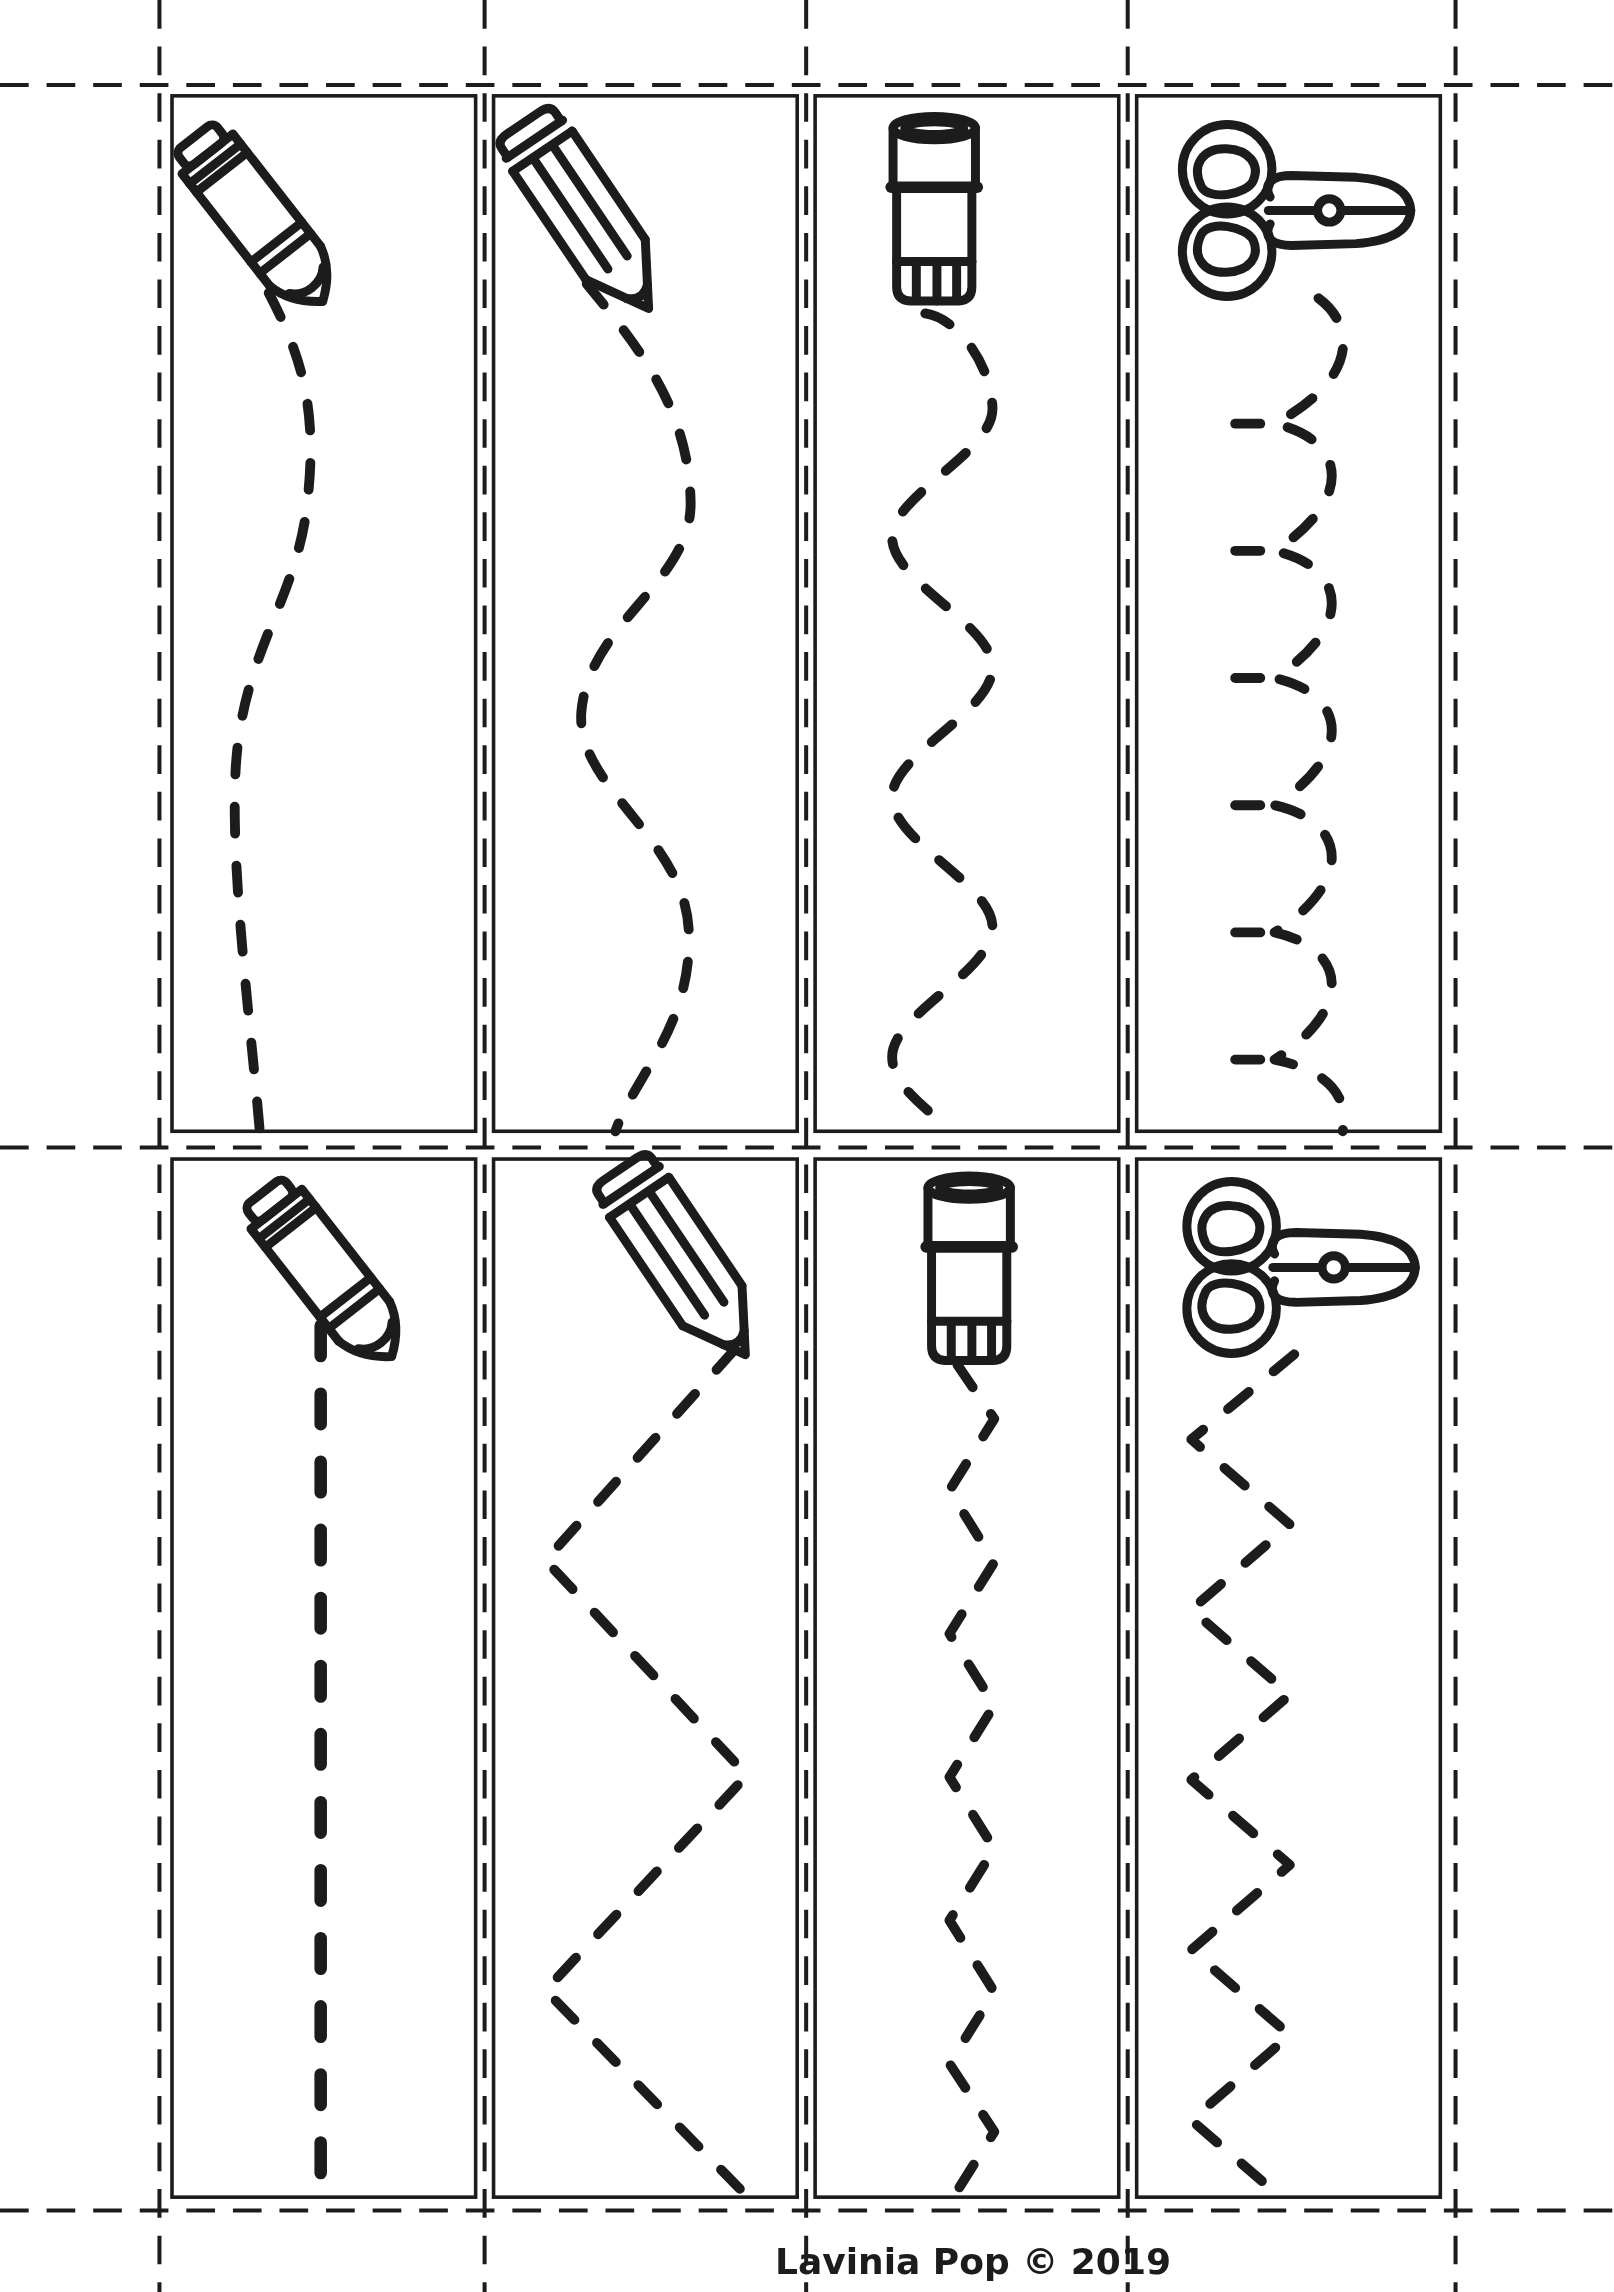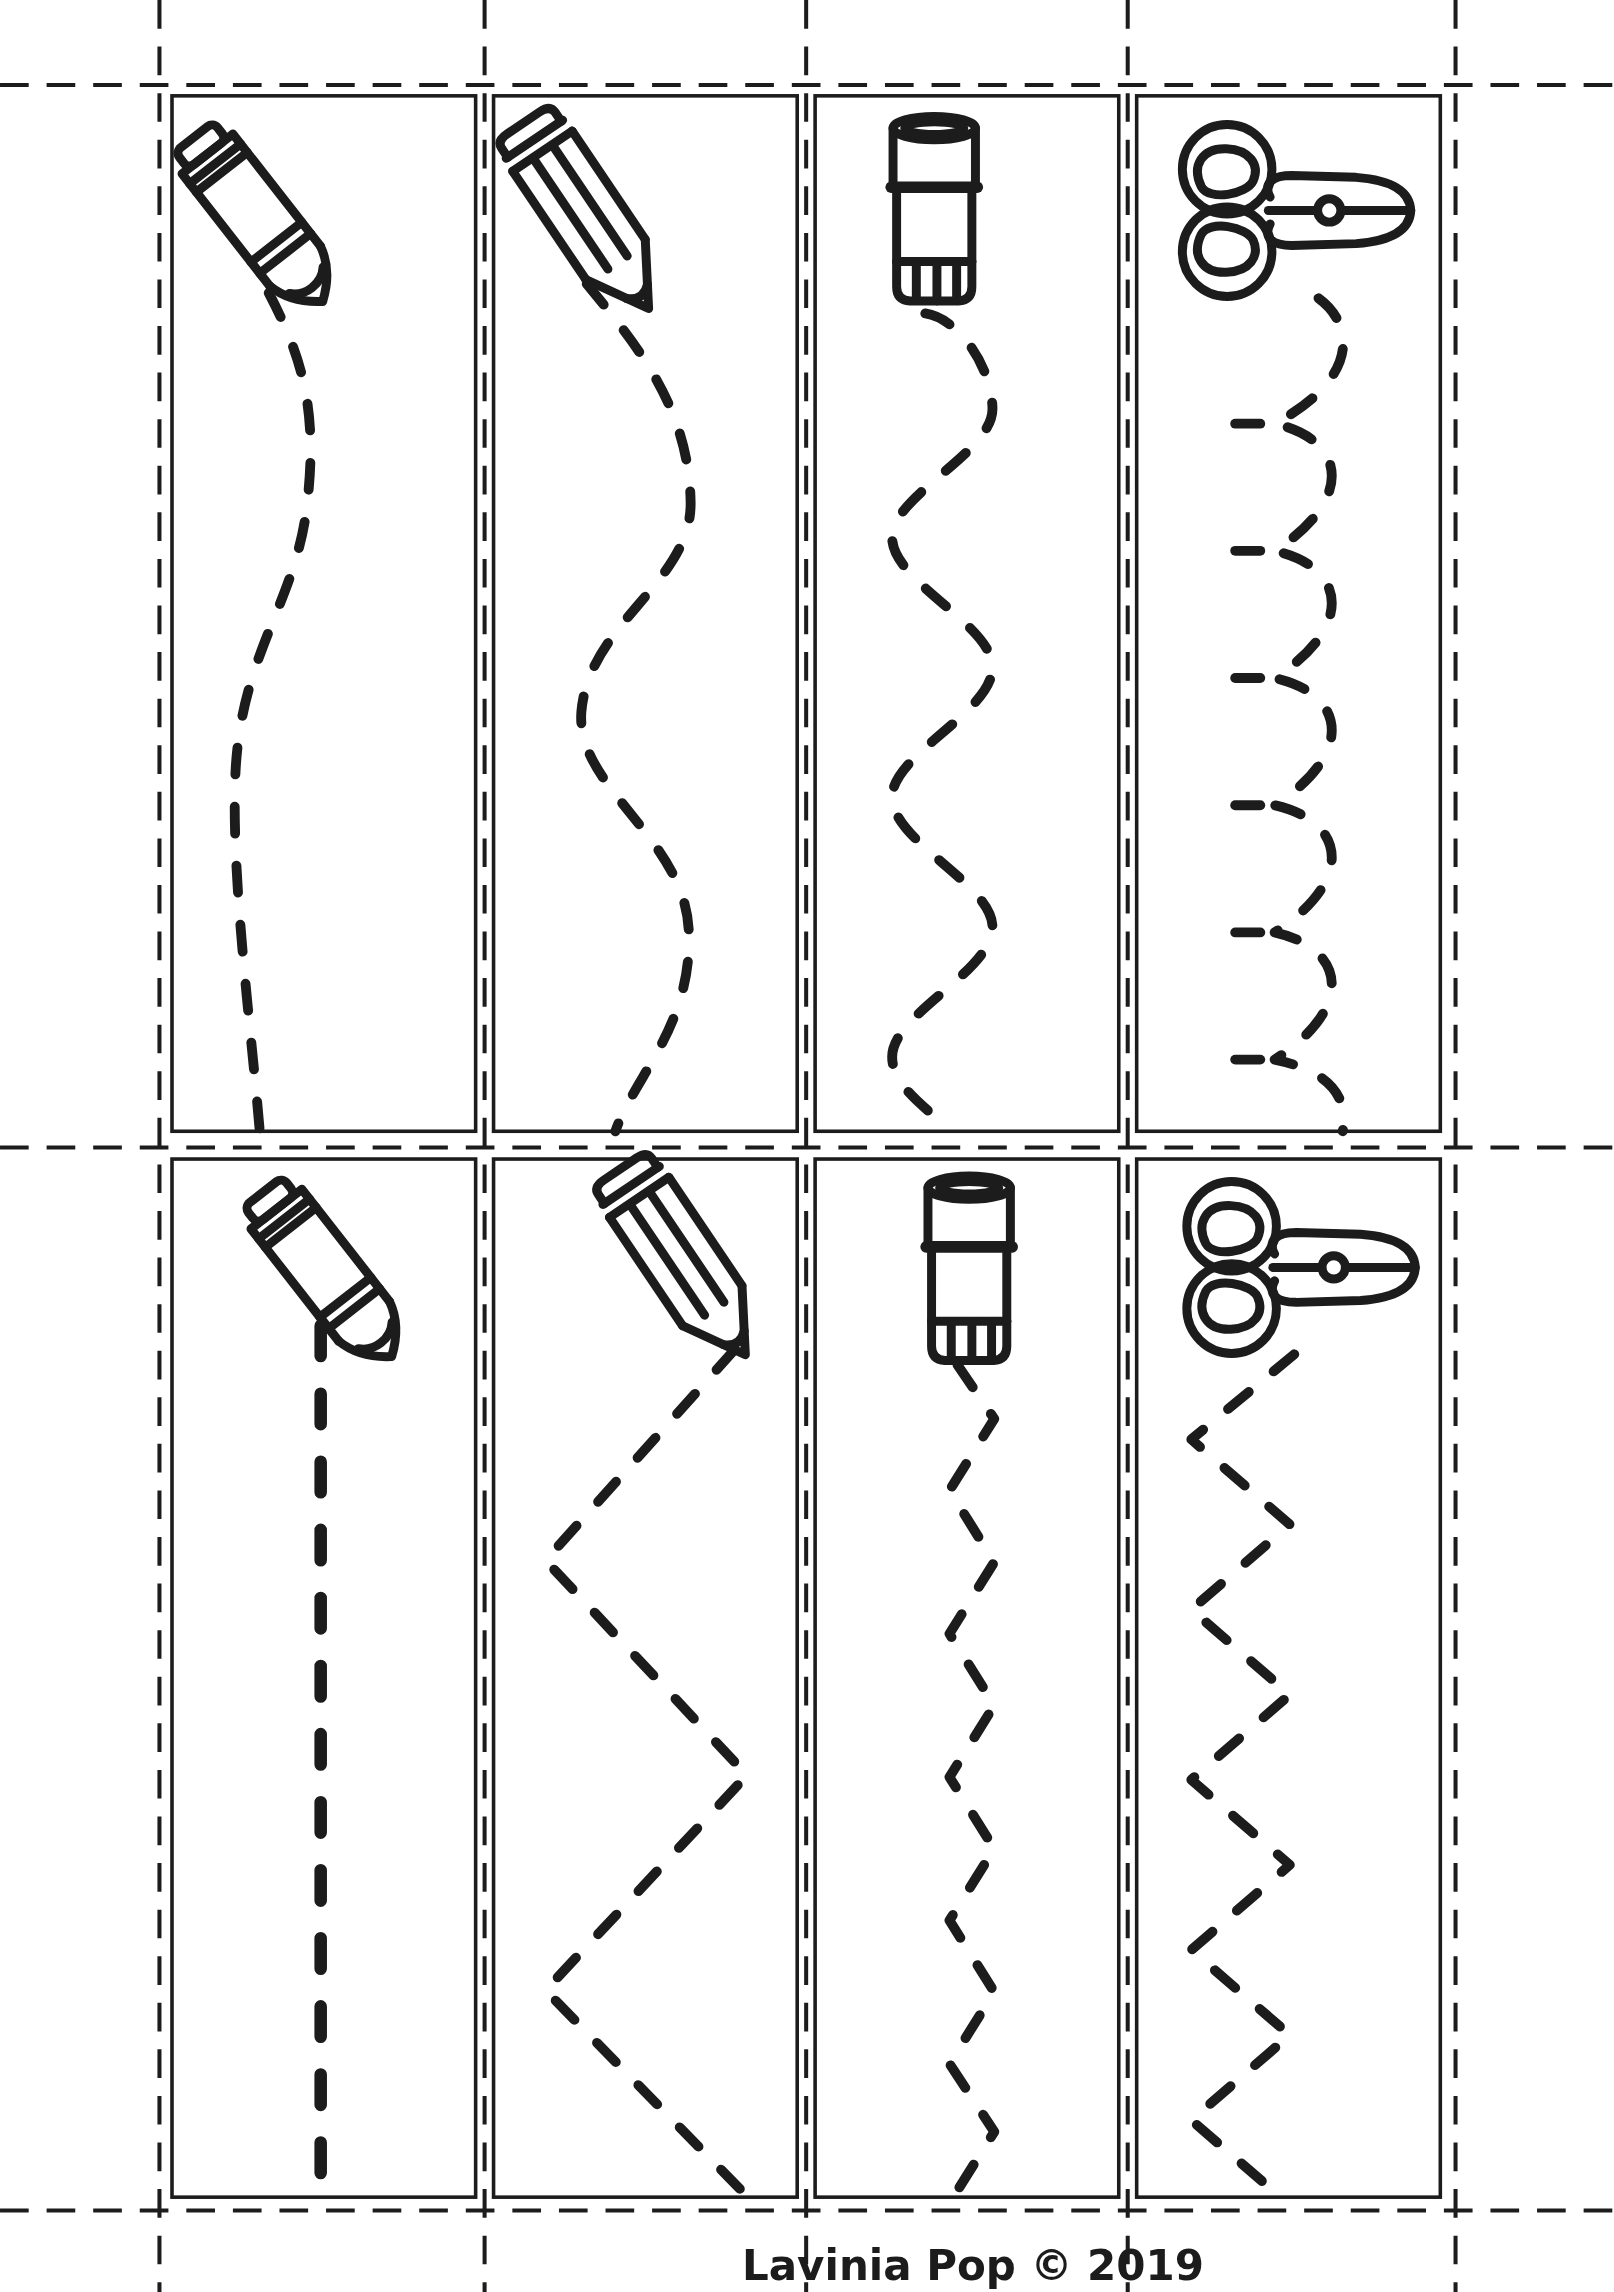--- a/index.html
+++ b/index.html
@@ -20,21 +20,21 @@
     left: 0;
     top: 0;
   }
   .credit {
     position: absolute;
     left: 973px;
     top: 2241px;
     transform: translateX(-50%);
     font-family: "DejaVu Sans", sans-serif;
     font-weight: bold;
-    font-size: 42px;
+    font-size: 36px;
     letter-spacing: 0px;
     color: #1c1c1c;
     white-space: nowrap;
   }
 </style>
 </head>
 <body>
 
 <div class="page">
   <svg id="art" width="1615" height="2293" viewBox="0 0 1803 2560">

